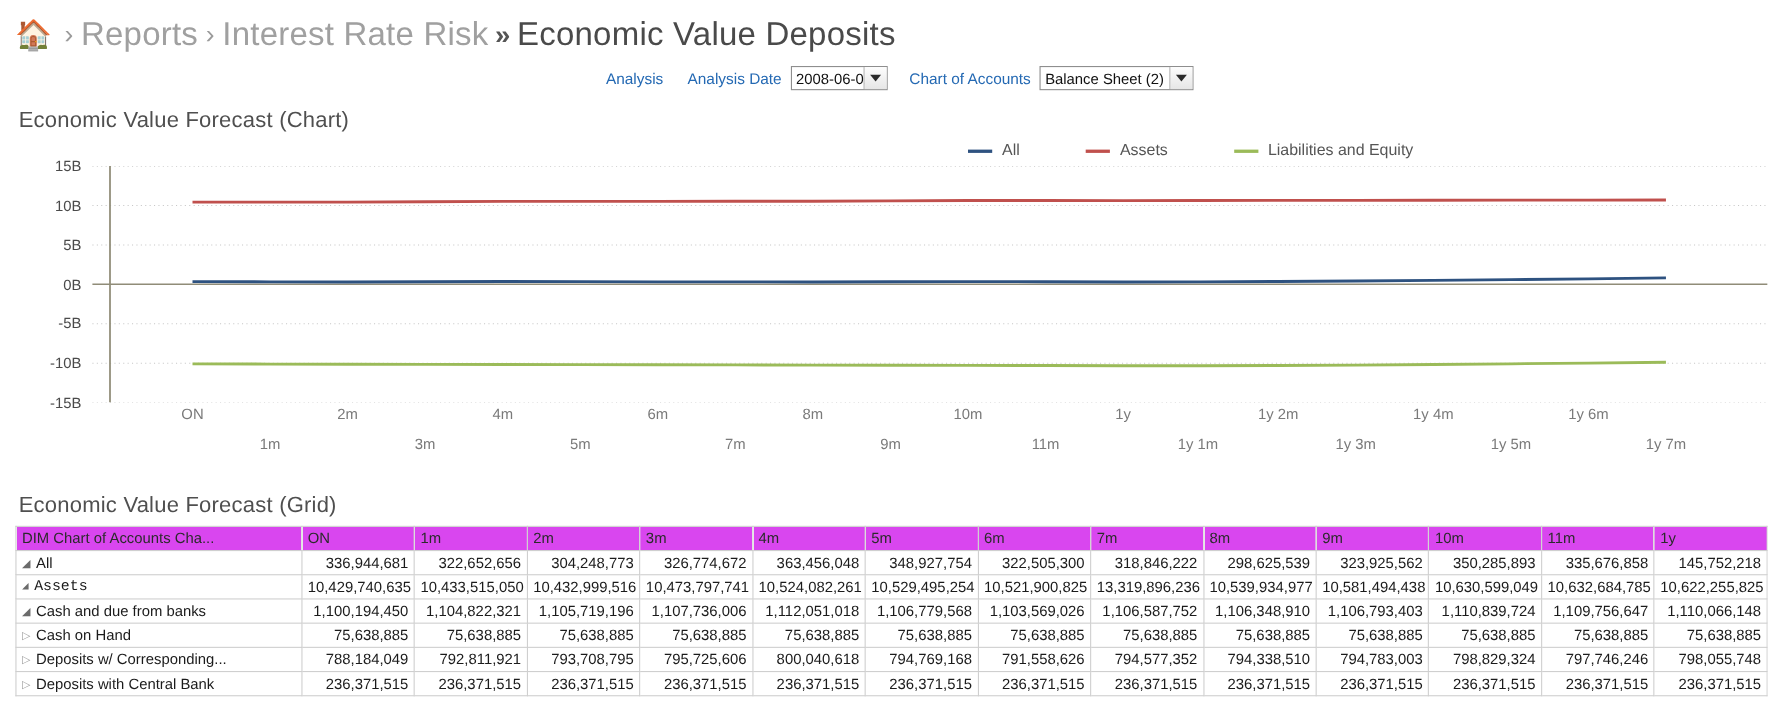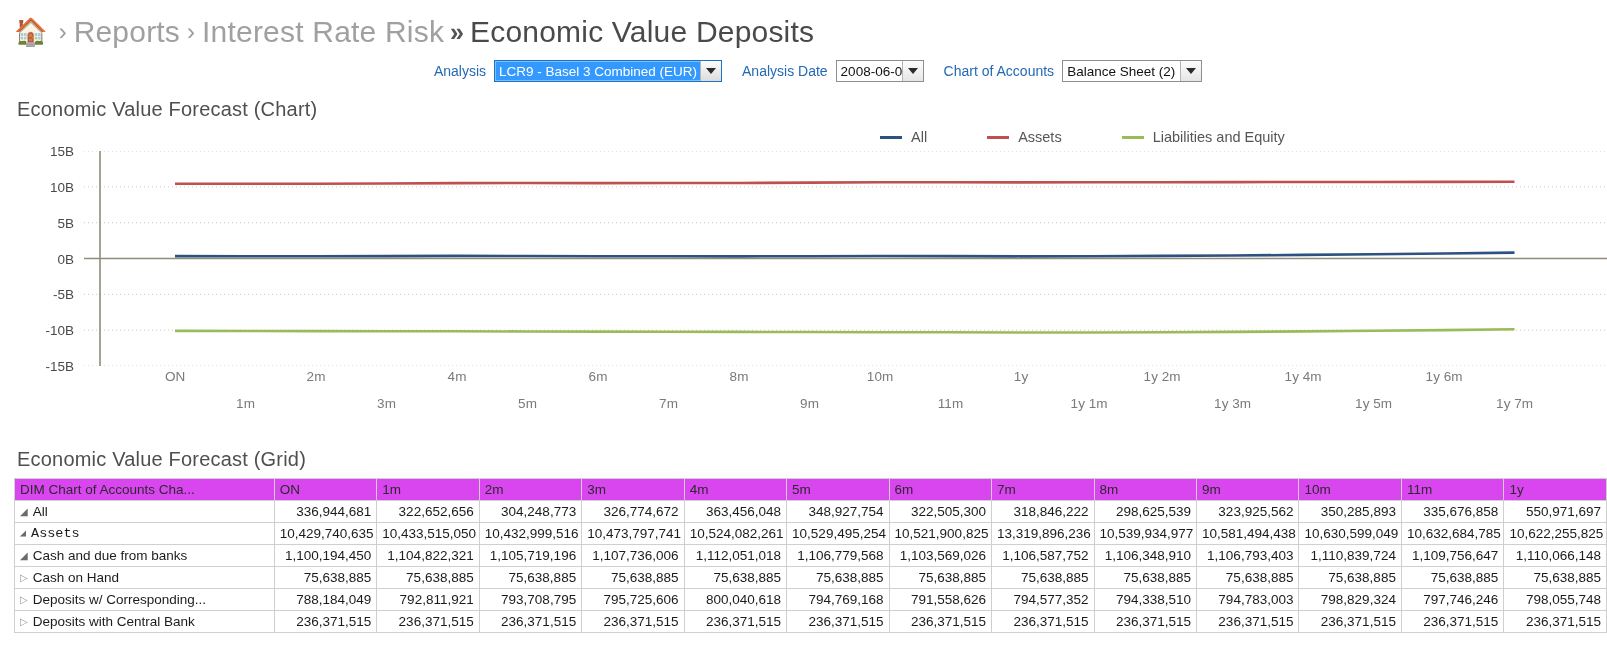--- a/index.html
+++ b/index.html
@@ -123,24 +123,20 @@
     <span class="crumb-sep">›</span>
     <span class="crumb">Reports</span>
     <span class="crumb-sep">›</span>
     <span class="crumb">Interest Rate Risk</span>
     <span class="crumb-sep dbl">»</span>
     <span class="crumb current">Economic Value Deposits</span>
   </div>
 
   <div class="filters">
     <span class="flabel">Analysis</span>
-    <span class="sel focused w-analysis">
-      <span>LCR9 - Basel 3 Combined (EUR)</span>
-      <span class="arrow-box"></span>
-    </span>
 
     <span class="flabel" style="margin-left:14px;">Analysis Date</span>
     <span class="sel w-date">
       <span>2008-06-01</span>
       <span class="arrow-box"></span>
     </span>
 
     <span class="flabel" style="margin-left:14px;">Chart of Accounts</span>
     <span class="sel w-coa">
       <span>Balance Sheet (2)</span>
@@ -259,21 +255,21 @@
             <td class="num">304,248,773</td>
             <td class="num">326,774,672</td>
             <td class="num">363,456,048</td>
             <td class="num">348,927,754</td>
             <td class="num">322,505,300</td>
             <td class="num">318,846,222</td>
             <td class="num">298,625,539</td>
             <td class="num">323,925,562</td>
             <td class="num">350,285,893</td>
             <td class="num">335,676,858</td>
-            <td class="num">550,971,697</td>
+            <td class="num">145,752,218</td>
           </tr>
           <tr>
             <td class="lbl ind1"><span class="tri open">◢</span><span>Assets</span></td>
             <td class="num">10,429,740,635</td>
             <td class="num">10,433,515,050</td>
             <td class="num">10,432,999,516</td>
             <td class="num">10,473,797,741</td>
             <td class="num">10,524,082,261</td>
             <td class="num">10,529,495,254</td>
             <td class="num">10,521,900,825</td>

